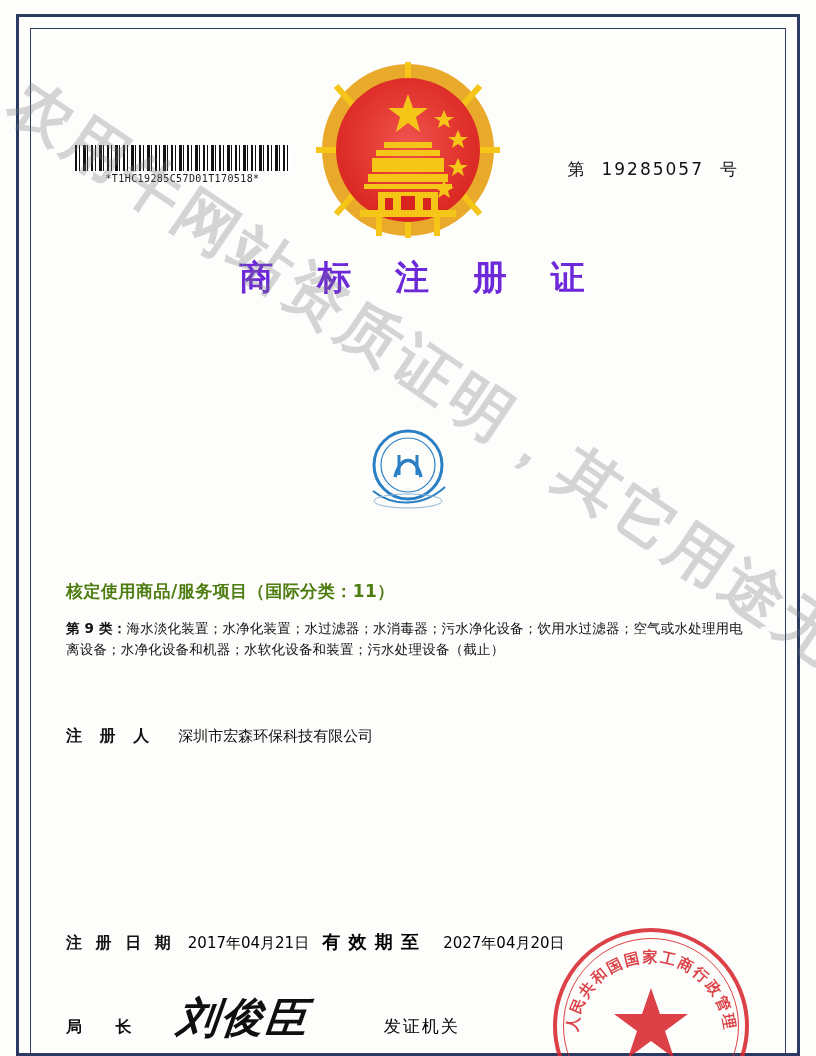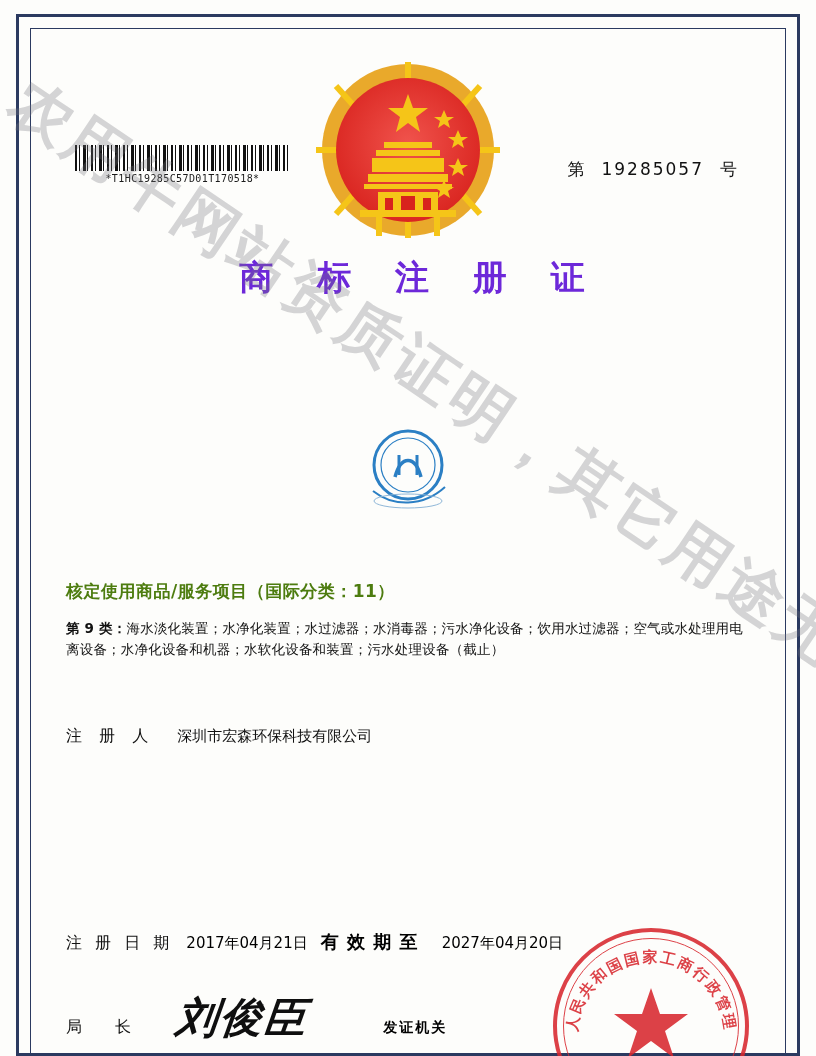--- a/index.html
+++ b/index.html
@@ -151,21 +151,21 @@
     width: 700px;
   }
   .row-director {
     position: absolute;
     left: 66px;
     top: 990px;
     width: 700px;
   }
   .lbl-wide {
     display: inline-block;
-    font-weight: normal;
+    font-weight: bold;
     font-size: 16px;
     letter-spacing: 6px;
     color: #111;
   }
   .val {
     font-size: 15px;
     color: #111;
     text-align: center;
   }
   .addr-val {
@@ -191,22 +191,22 @@
     font-family: "DejaVu Serif", "Liberation Serif", serif;
     font-size: 42px;
     font-weight: bold;
     font-style: italic;
     color: #0f0f0f;
     margin-left: 26px;
     letter-spacing: 2px;
     transform: skewX(-6deg);
   }
   .issuer-lbl {
-    font-weight: bold;
-    font-size: 14px;
+    font-weight: normal;
+    font-size: 17px;
     letter-spacing: 2px;
     margin-left: 70px;
   }
 
   
   .seal {
     position: absolute;
     left: 553px;
     top: 928px;
     width: 188px;

